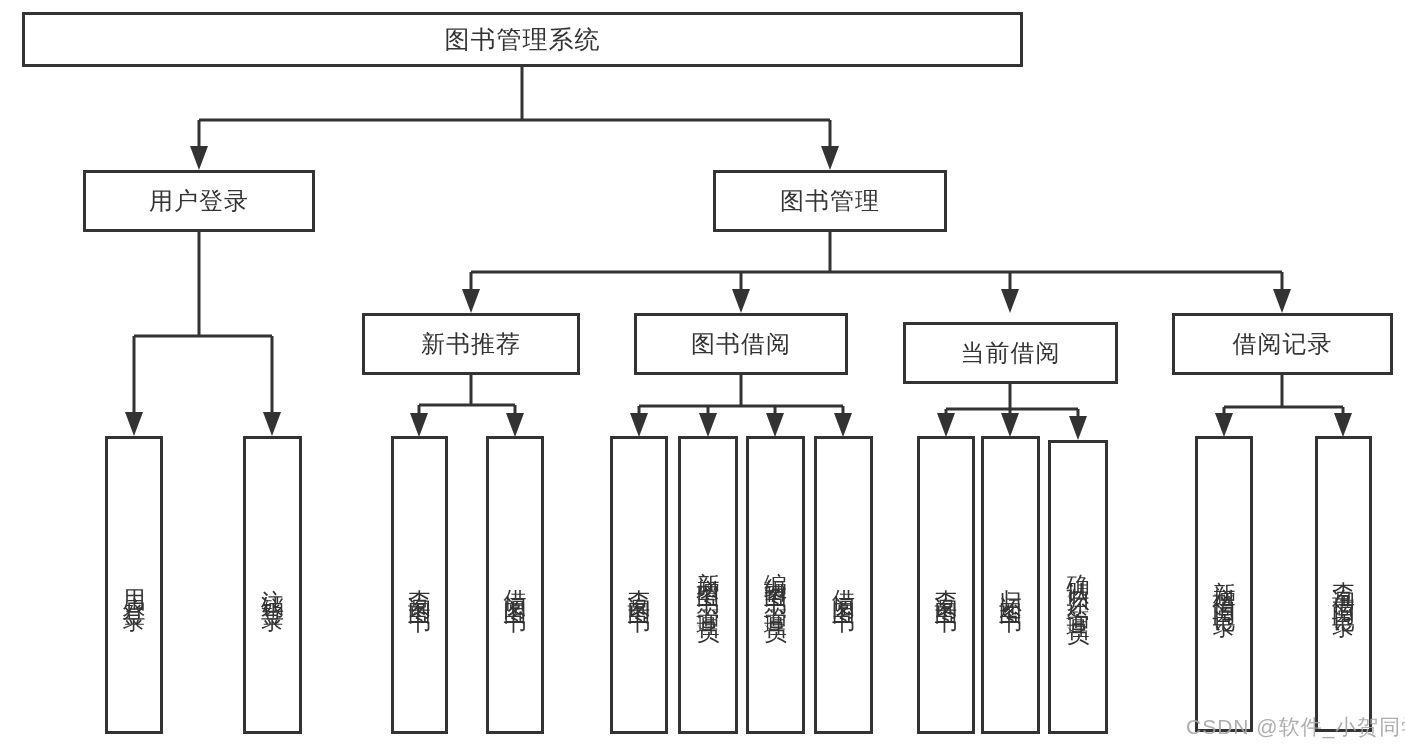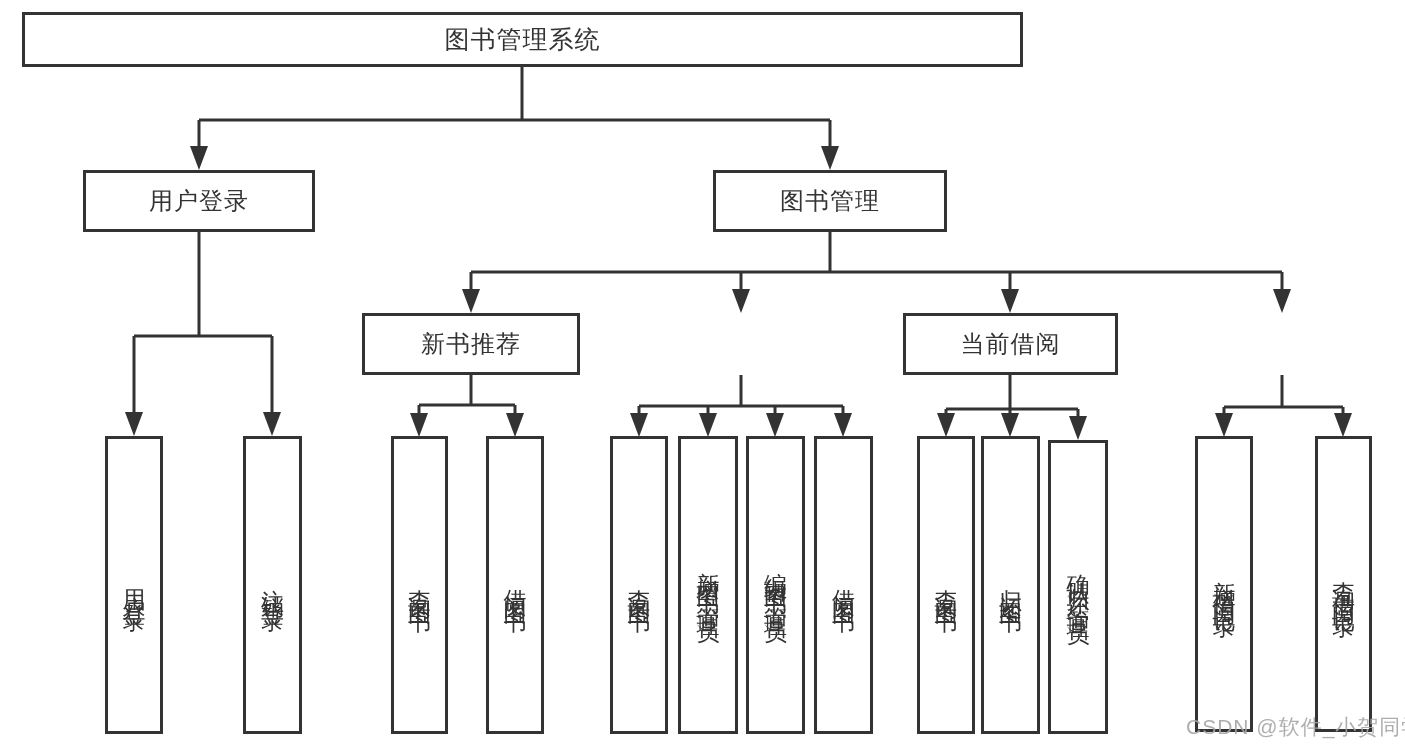--- a/index.html
+++ b/index.html
@@ -134,22 +134,28 @@
   <div class="node hnode" style="left:83px;top:170px;width:232px;height:62px;">
     <span>用户登录</span>
   </div>
   <div class="node hnode" style="left:362px;top:313px;width:218px;height:62px;">
     <span>新书推荐</span>
   </div>
 
   <div class="node hnode" style="left:713px;top:170px;width:234px;height:62px;">
     <span>图书管理</span>
   </div>
-  <div class="node hnode" style="left:903px;top:313px;width:215px;height:62px;">
+  <div class="node hnode" style="left:634px;top:313px;width:214px;height:62px;">
+    <span>图书借阅</span>
+  </div>
+  <div class="node hnode" style="left:903px;top:322px;width:215px;height:62px;">
     <span>当前借阅</span>
+  </div>
+  <div class="node hnode" style="left:1172px;top:313px;width:221px;height:62px;">
+    <span>借阅记录</span>
   </div>
 
   <div class="node vnode" style="left:105px;top:436px;width:58px;height:298px;">
     <span>用户登录</span>
   </div>
   <div class="node vnode" style="left:243px;top:436px;width:59px;height:298px;">
     <span>注销登录</span>
   </div>
 
   <div class="node vnode" style="left:391px;top:436px;width:57px;height:298px;">

